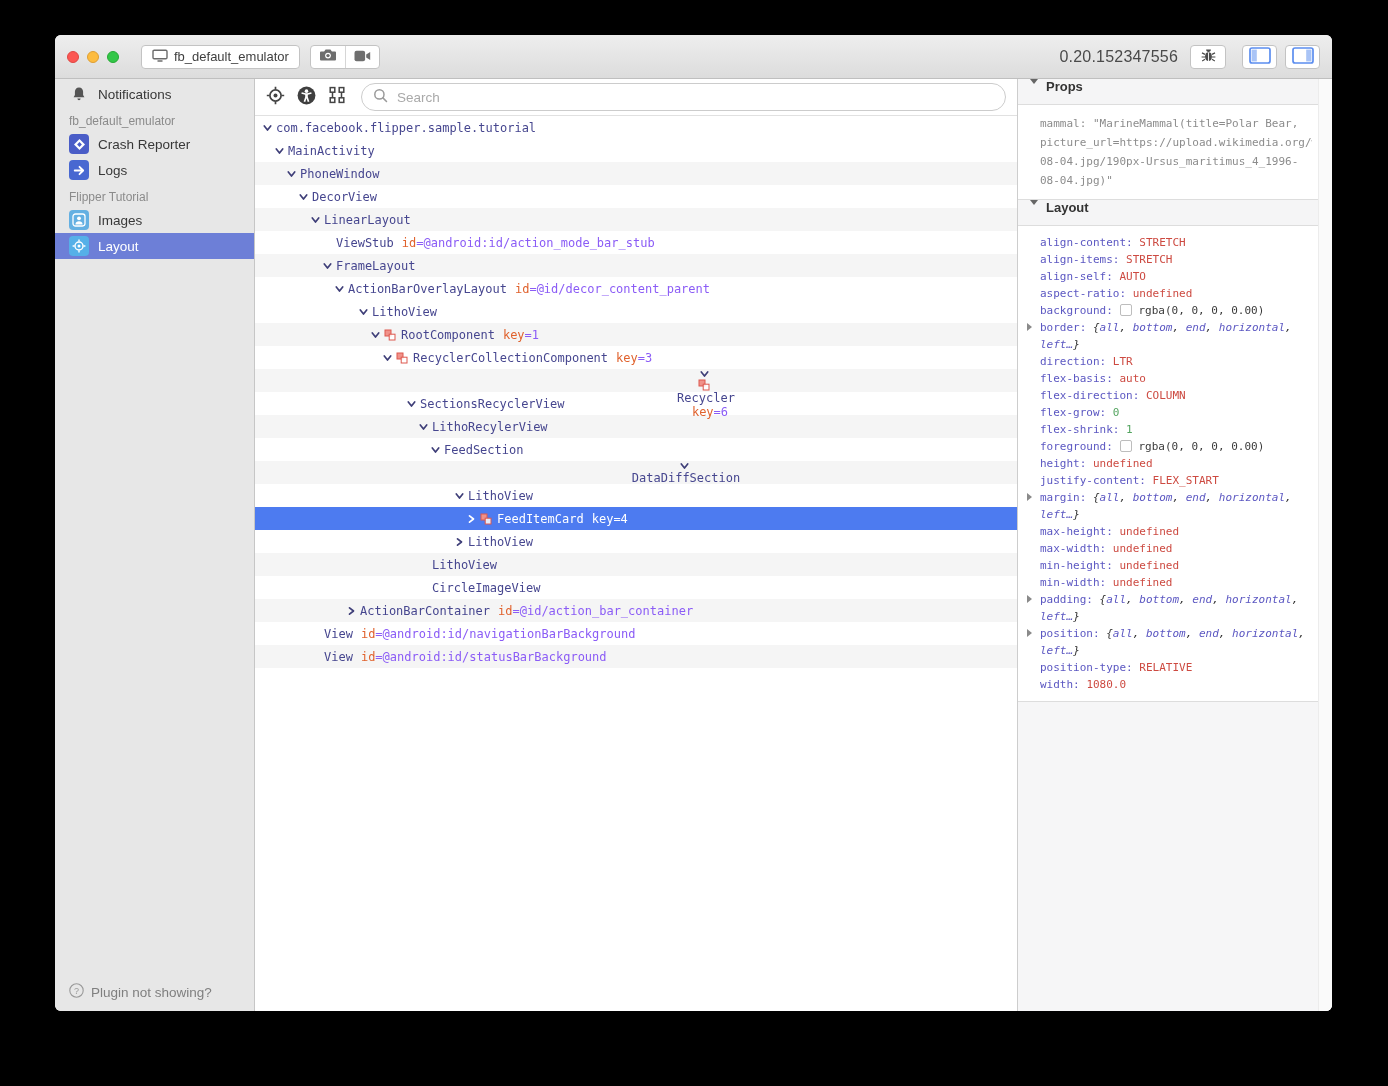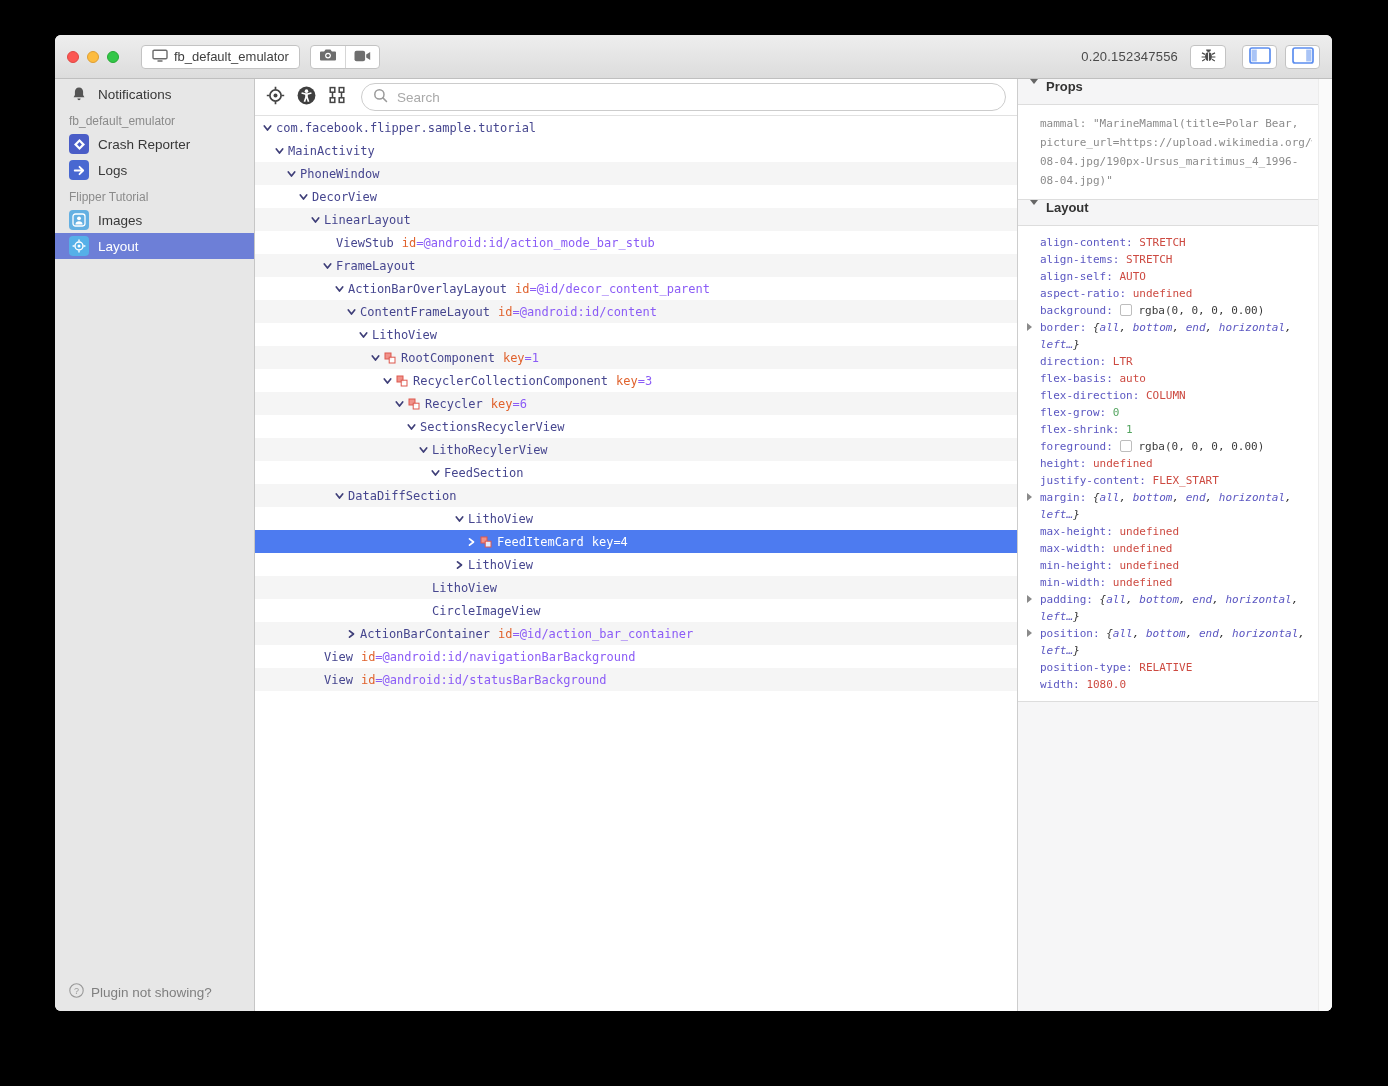--- a/index.html
+++ b/index.html
@@ -27,21 +27,21 @@
   .light.green { background:#33c748; border:1px solid #27aa35; }
   .tb-btn {
     background:#fff; border:1px solid #c3c3c3; border-radius:4px; height:24px;
     display:inline-flex; align-items:center; justify-content:center; gap:6px;
     padding:0 10px; font-size:13px; color:#3f3f3f;
   }
   .seg-group { display:inline-flex; border:1px solid #c3c3c3; border-radius:4px; background:#fff; overflow:hidden; margin-left:10px; height:24px; }
   .seg { width:34px; display:flex; align-items:center; justify-content:center; }
   .seg + .seg { border-left:1px solid #d6d6d6; }
   .tb-spacer { flex:1; }
-  .version { font-size:13px; color:#4a4a4a; margin-right:12px; letter-spacing:.2px; }
+  .version { font-size:16px; color:#4a4a4a; margin-right:12px; letter-spacing:.2px; }
   .tb-icon-btn { width:36px; height:24px; padding:0; }
   .toggle-group { display:inline-flex; gap:8px; margin-left:16px; }
   .toggle-btn { width:35px; height:24px; padding:0; }
   
   .app-body { flex:1; display:flex; min-height:0; }
   
   .sidebar {
     flex:none; width:200px; background:#e7e7e7; border-right:1px solid #c6c6c6;
     display:flex; flex-direction:column; padding-top:2px; font-size:13.5px; color:#383838;
   }
@@ -273,54 +273,51 @@
           <div class="tree-row alt" style="padding-left: 56px;"><span class="chev expanded"><svg width="9" height="10" viewBox="0 0 9 10">
                 <polyline points="2.5,1.8 6.5,5 2.5,8.2" fill="none" stroke="currentColor" stroke-width="1.7" stroke-linecap="round" stroke-linejoin="round"></polyline>
               </svg></span><span class="node-name">LinearLayout</span></div>
           <div class="tree-row" style="padding-left: 68px;"><span class="chev"></span><span class="node-name">ViewStub</span><span class="attr"><span class="attr-k">id</span><span class="attr-v">=@android:id/action_mode_bar_stub</span></span></div>
           <div class="tree-row alt" style="padding-left: 68px;"><span class="chev expanded"><svg width="9" height="10" viewBox="0 0 9 10">
                 <polyline points="2.5,1.8 6.5,5 2.5,8.2" fill="none" stroke="currentColor" stroke-width="1.7" stroke-linecap="round" stroke-linejoin="round"></polyline>
               </svg></span><span class="node-name">FrameLayout</span></div>
           <div class="tree-row" style="padding-left: 80px;"><span class="chev expanded"><svg width="9" height="10" viewBox="0 0 9 10">
                 <polyline points="2.5,1.8 6.5,5 2.5,8.2" fill="none" stroke="currentColor" stroke-width="1.7" stroke-linecap="round" stroke-linejoin="round"></polyline>
               </svg></span><span class="node-name">ActionBarOverlayLayout</span><span class="attr"><span class="attr-k">id</span><span class="attr-v">=@id/decor_content_parent</span></span></div>
-          <div class="tree-row alt" style="padding-left: 92px;"><span class="chev expanded"><svg width="9" height="10" viewBox="0 0 9 10">
-                <polyline points="2.5,1.8 6.5,5 2.5,8.2" fill="none" stroke="currentColor" stroke-width="1.7" stroke-linecap="round" stroke-linejoin="round"></polyline>
-              </svg></span><span class="node-name">ContentFrameLayout</span><span class="attr"><span class="attr-k">id</span><span class="attr-v">=@android:id/content</span></span></div>
           <div class="tree-row" style="padding-left: 104px;"><span class="chev expanded"><svg width="9" height="10" viewBox="0 0 9 10">
                 <polyline points="2.5,1.8 6.5,5 2.5,8.2" fill="none" stroke="currentColor" stroke-width="1.7" stroke-linecap="round" stroke-linejoin="round"></polyline>
               </svg></span><span class="node-name">LithoView</span></div>
           <div class="tree-row alt" style="padding-left: 116px;"><span class="chev expanded"><svg width="9" height="10" viewBox="0 0 9 10">
                 <polyline points="2.5,1.8 6.5,5 2.5,8.2" fill="none" stroke="currentColor" stroke-width="1.7" stroke-linecap="round" stroke-linejoin="round"></polyline>
               </svg></span><span class="litho-ic"><svg width="12" height="12" viewBox="0 0 12 12">
                 <rect x="1" y="1" width="6" height="6" fill="#f0928a" stroke="#dd584e" stroke-width="1"></rect>
                 <rect x="5.2" y="5.2" width="5.8" height="5.8" fill="rgba(255,255,255,.85)" stroke="#dd584e" stroke-width="1"></rect>
               </svg></span><span class="node-name">RootComponent</span><span class="attr"><span class="attr-k">key</span><span class="attr-v">=1</span></span></div>
           <div class="tree-row" style="padding-left: 128px;"><span class="chev expanded"><svg width="9" height="10" viewBox="0 0 9 10">
                 <polyline points="2.5,1.8 6.5,5 2.5,8.2" fill="none" stroke="currentColor" stroke-width="1.7" stroke-linecap="round" stroke-linejoin="round"></polyline>
               </svg></span><span class="litho-ic"><svg width="12" height="12" viewBox="0 0 12 12">
                 <rect x="1" y="1" width="6" height="6" fill="#f0928a" stroke="#dd584e" stroke-width="1"></rect>
                 <rect x="5.2" y="5.2" width="5.8" height="5.8" fill="rgba(255,255,255,.85)" stroke="#dd584e" stroke-width="1"></rect>
               </svg></span><span class="node-name">RecyclerCollectionComponent</span><span class="attr"><span class="attr-k">key</span><span class="attr-v">=3</span></span></div>
-          <div class="tree-row alt" style="padding-left: 140px;"><span class="chev expanded"><svg width="9" height="10" viewBox="0 0 9 10">
+          <div class="tree-row alt" style="padding-left: 140px; flex-direction: column;"><span class="chev expanded"><svg width="9" height="10" viewBox="0 0 9 10">
                 <polyline points="2.5,1.8 6.5,5 2.5,8.2" fill="none" stroke="currentColor" stroke-width="1.7" stroke-linecap="round" stroke-linejoin="round"></polyline>
               </svg></span><span class="litho-ic"><svg width="12" height="12" viewBox="0 0 12 12">
                 <rect x="1" y="1" width="6" height="6" fill="#f0928a" stroke="#dd584e" stroke-width="1"></rect>
                 <rect x="5.2" y="5.2" width="5.8" height="5.8" fill="rgba(255,255,255,.85)" stroke="#dd584e" stroke-width="1"></rect>
               </svg></span><span class="node-name">Recycler</span><span class="attr"><span class="attr-k">key</span><span class="attr-v">=6</span></span></div>
           <div class="tree-row" style="padding-left: 152px;"><span class="chev expanded"><svg width="9" height="10" viewBox="0 0 9 10">
                 <polyline points="2.5,1.8 6.5,5 2.5,8.2" fill="none" stroke="currentColor" stroke-width="1.7" stroke-linecap="round" stroke-linejoin="round"></polyline>
               </svg></span><span class="node-name">SectionsRecyclerView</span></div>
           <div class="tree-row alt" style="padding-left: 164px;"><span class="chev expanded"><svg width="9" height="10" viewBox="0 0 9 10">
                 <polyline points="2.5,1.8 6.5,5 2.5,8.2" fill="none" stroke="currentColor" stroke-width="1.7" stroke-linecap="round" stroke-linejoin="round"></polyline>
               </svg></span><span class="node-name">LithoRecylerView</span></div>
           <div class="tree-row" style="padding-left: 176px;"><span class="chev expanded"><svg width="9" height="10" viewBox="0 0 9 10">
                 <polyline points="2.5,1.8 6.5,5 2.5,8.2" fill="none" stroke="currentColor" stroke-width="1.7" stroke-linecap="round" stroke-linejoin="round"></polyline>
               </svg></span><span class="node-name">FeedSection</span></div>
-          <div class="tree-row alt" style="padding-left: 80px;"><span class="chev expanded"><svg width="9" height="10" viewBox="0 0 9 10">
+          <div class="tree-row alt" style="padding-left: 100px; flex-direction: column;"><span class="chev expanded"><svg width="9" height="10" viewBox="0 0 9 10">
                 <polyline points="2.5,1.8 6.5,5 2.5,8.2" fill="none" stroke="currentColor" stroke-width="1.7" stroke-linecap="round" stroke-linejoin="round"></polyline>
               </svg></span><span class="node-name">DataDiffSection</span></div>
           <div class="tree-row" style="padding-left: 200px;"><span class="chev expanded"><svg width="9" height="10" viewBox="0 0 9 10">
                 <polyline points="2.5,1.8 6.5,5 2.5,8.2" fill="none" stroke="currentColor" stroke-width="1.7" stroke-linecap="round" stroke-linejoin="round"></polyline>
               </svg></span><span class="node-name">LithoView</span></div>
           <div class="tree-row selected" style="padding-left: 212px;"><span class="chev"><svg width="9" height="10" viewBox="0 0 9 10">
                 <polyline points="2.5,1.8 6.5,5 2.5,8.2" fill="none" stroke="currentColor" stroke-width="1.7" stroke-linecap="round" stroke-linejoin="round"></polyline>
               </svg></span><span class="litho-ic"><svg width="12" height="12" viewBox="0 0 12 12">
                 <rect x="1" y="1" width="6" height="6" fill="#f0928a" stroke="#dd584e" stroke-width="1"></rect>
                 <rect x="5.2" y="5.2" width="5.8" height="5.8" fill="rgba(255,255,255,.85)" stroke="#dd584e" stroke-width="1"></rect>

